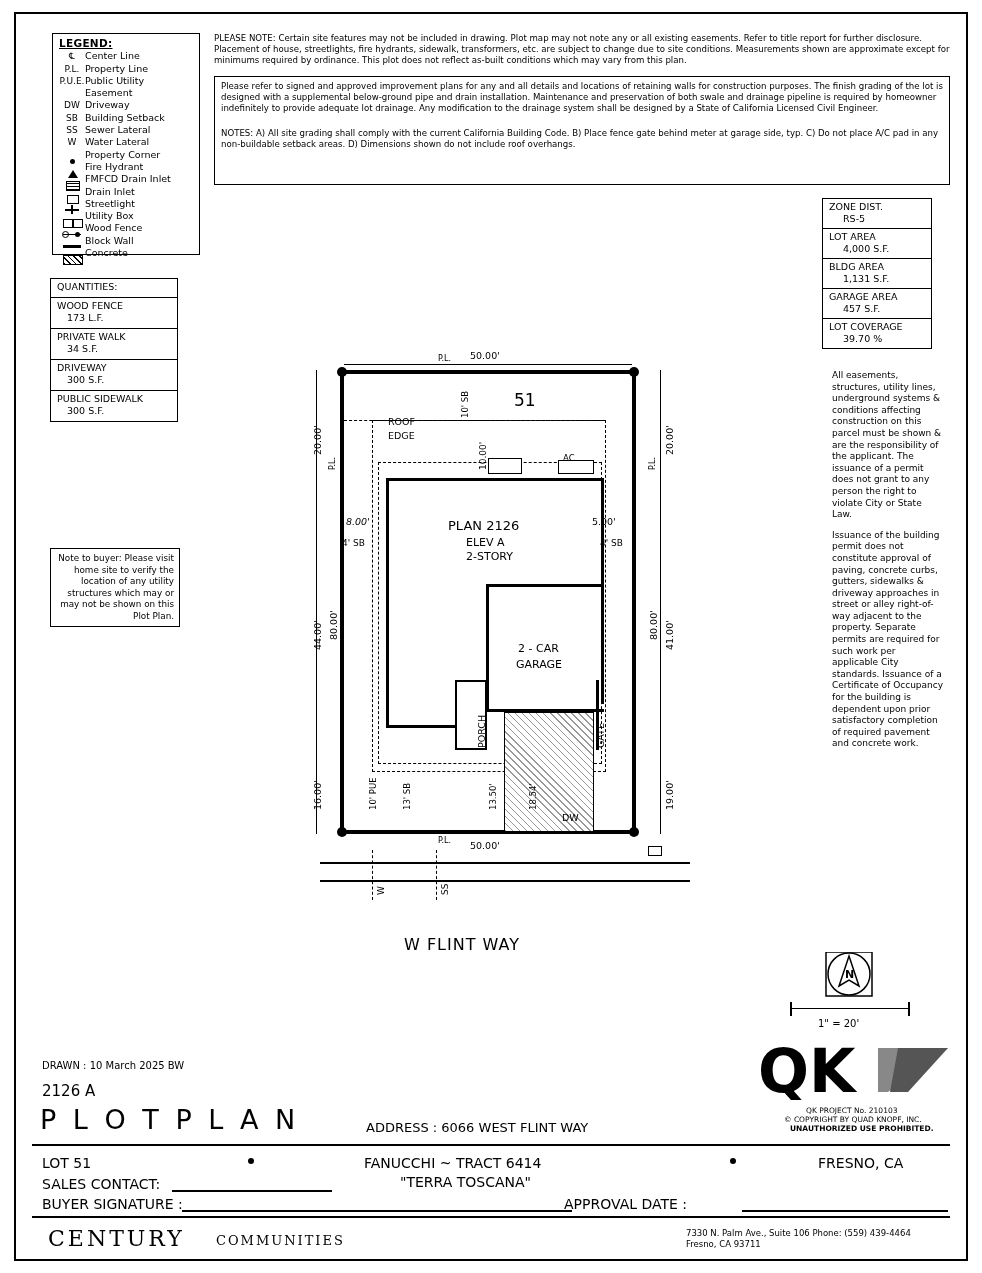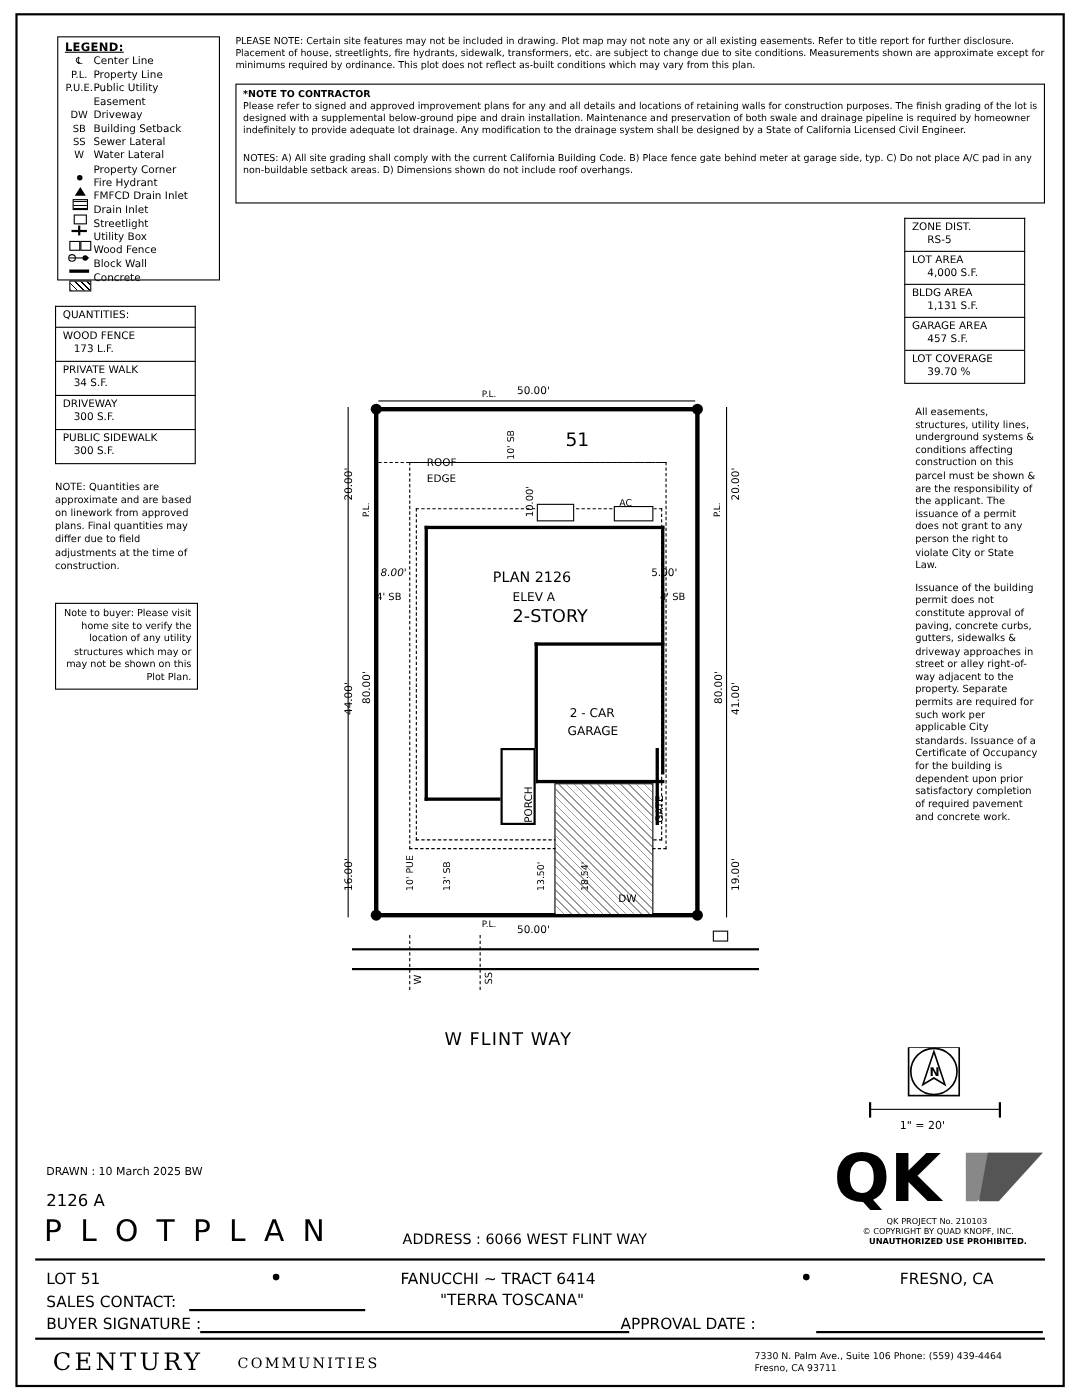--- a/index.html
+++ b/index.html
@@ -144,21 +144,20 @@
         <div class="row">
           <span class="sym sym-conc"></span>
           <span class="lbl2">Concrete</span>
         </div>
       </div>
   </div>
 
   <div class="txt" id="please-note">PLEASE NOTE:  Certain site features may not be included in drawing.  Plot map may not note any or all existing easements. Refer to title report for further disclosure.  Placement of house, streetlights, fire hydrants, sidewalk, transformers, etc. are subject to change due to site conditions.  Measurements shown are approximate except for minimums required by ordinance.  This plot does not reflect as-built conditions which may vary from this plan.</div>
 
   <div class="box" id="contractor">
-    <div class="hd">*NOTE TO CONTRACTOR</div>
     <div>Please refer to signed and approved improvement plans for any and all details and locations of retaining walls for construction purposes. The finish grading of the lot is designed with a supplemental below-ground pipe and drain installation.  Maintenance and preservation of both swale and drainage pipeline is required by homeowner indefinitely to provide adequate lot drainage.  Any modification to the drainage system shall be designed by a State of California Licensed Civil Engineer.</div>
     <div style="margin-top:14px">NOTES:  A) All site grading shall comply with the current California Building Code.  B) Place fence gate behind meter at garage side, typ.  C) Do not place A/C pad in any non-buildable setback areas.  D) Dimensions shown do not include roof overhangs.</div>
   </div>
 
   <div class="txt" id="zone">
       <div class="cell">
         <div>ZONE DIST.</div>
         <div class="v">RS-5</div>
       </div>
       <div class="cell">
@@ -191,21 +190,20 @@
       </div>
       <div class="cell">
         <div>DRIVEWAY</div>
         <div class="v">300 S.F.</div>
       </div>
       <div class="cell">
         <div>PUBLIC SIDEWALK</div>
         <div class="v">300 S.F.</div>
       </div>
     </div>
-  <div class="txt" id="quant-note">NOTE: Quantities are approximate and are based on linework from approved plans.  Final quantities may differ due to field adjustments at the time of construction.</div>
   <div class="box" id="buyer-note">Note to buyer: Please visit home site to verify the location of any utility structures which may or may not be shown on this Plot Plan.</div>
 
   <div class="txt" id="rightpara">
     <p>All easements, structures, utility lines, underground systems &amp; conditions affecting construction on this parcel must be shown &amp; are the responsibility of the applicant. The issuance of a permit does not grant to any person the right to violate City or State Law.</p>
     <p>Issuance of the building permit does not constitute approval of paving, concrete curbs, gutters, sidewalks &amp; driveway approaches in street or alley right-of-way adjacent to the property. Separate permits are required for such work per applicable City standards. Issuance of a Certificate of Occupancy for the building is dependent upon prior satisfactory completion of required pavement and concrete work.</p>
   </div>
 
   <div id="drawing">
 
     <div class="lotline" style="left:40px;top:20px;width:296px;height:4px;"></div>
@@ -244,21 +242,21 @@
 
     <div class="box thin" style="left:188px;top:108px;width:34px;height:16px;"></div>
 
     <div class="lotline" style="left:296px;top:330px;width:3px;height:70px;"></div>
     <div class="vlbl" style="left:295px;top:398px;font-size:9.5px;">GATE</div>
 
     <div class="lbl" style="left:214px;top:40px;font-size:17px;">51</div>
 
     <div class="lbl" style="left:148px;top:168px;font-size:13px;">PLAN 2126</div>
     <div class="lbl" style="left:166px;top:186px;font-size:11px;">ELEV A</div>
-    <div class="lbl" style="left:166px;top:200px;font-size:16px;">2-STORY</div>
+    <div class="lbl" style="left:166px;top:200px;font-size:11px;">2-STORY</div>
     <div class="lbl" style="left:218px;top:292px;font-size:11px;">2 - CAR</div>
     <div class="lbl" style="left:216px;top:308px;font-size:11px;">GARAGE</div>
 
     <div class="lbl" style="left:88px;top:66px;">ROOF</div>
     <div class="lbl" style="left:88px;top:80px;">EDGE</div>
 
     <div class="dim" style="left:44px;top:14px;width:288px;"></div>
     <div class="lbl" style="left:170px;top:0px;">50.00'</div>
     <div class="lbl" style="left:138px;top:4px;font-size:8px;">P.L.</div>
 

